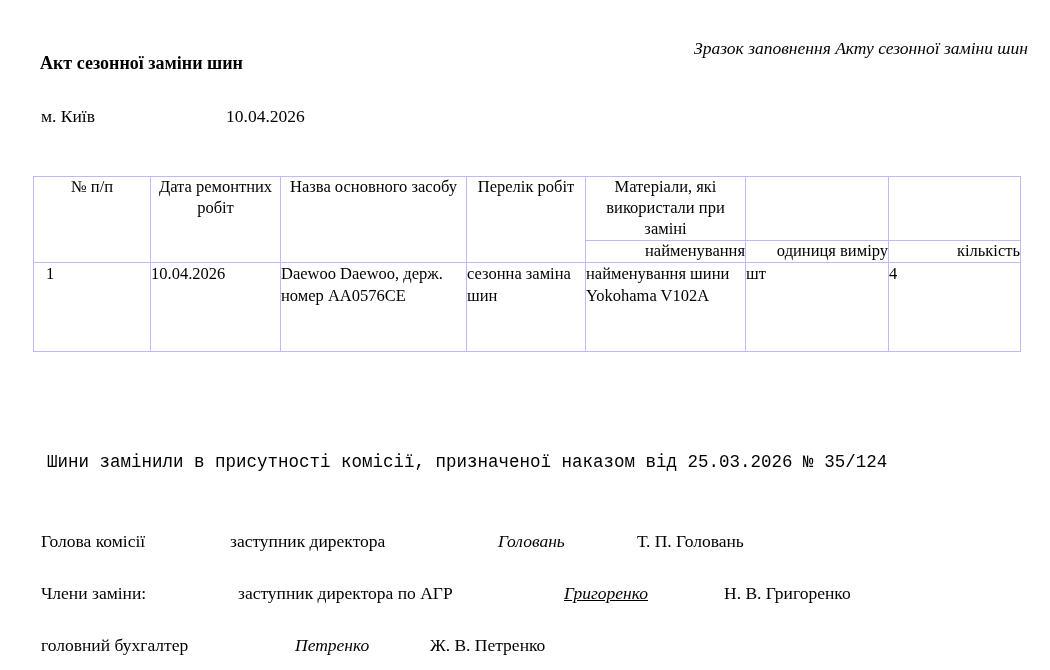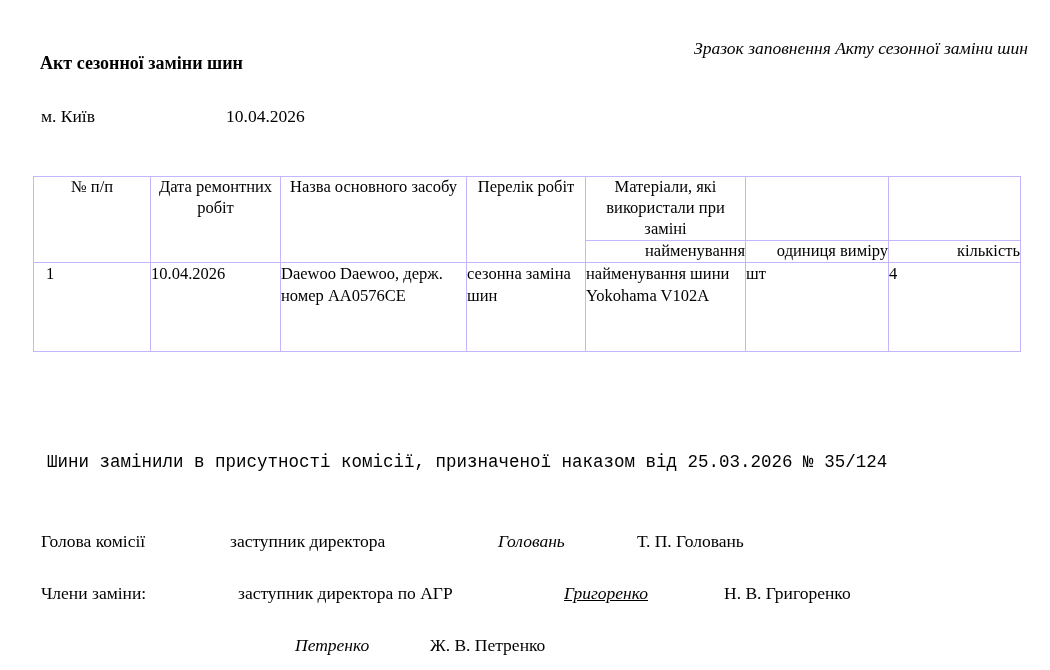--- a/index.html
+++ b/index.html
@@ -205,16 +205,17 @@
     <span class="sig-sign">Головань</span>
     <span class="sig-name">Т. П. Головань</span>
   </div>
   <div class="sig-row r2">
     <span class="sig-role">Члени заміни:</span>
     <span class="sig-pos">заступник директора по АГР</span>
     <span class="sig-sign">Григоренко</span>
     <span class="sig-name">Н. В. Григоренко</span>
   </div>
   <div class="sig-row r3">
+    <span class="sig-role">головний бухгалтер</span>
     <span class="sig-sign">Петренко</span>
     <span class="sig-name">Ж. В. Петренко</span>
   </div>
 </div>
 
 </body></html>

